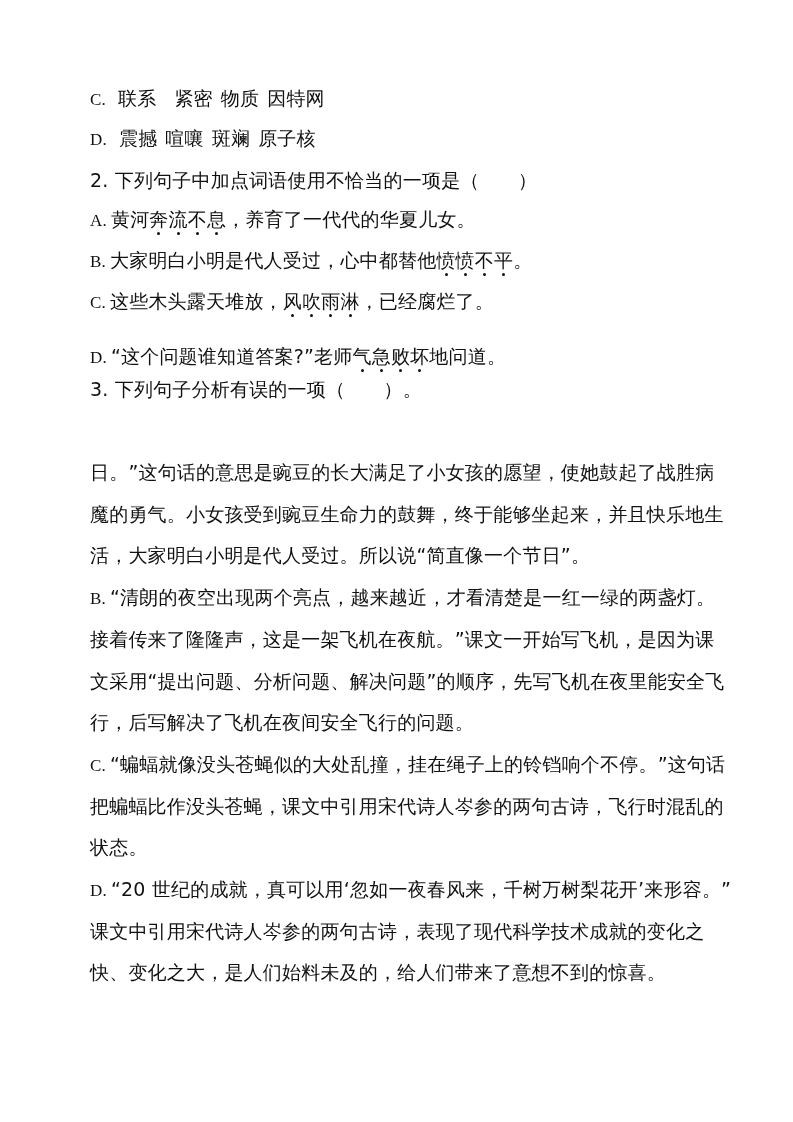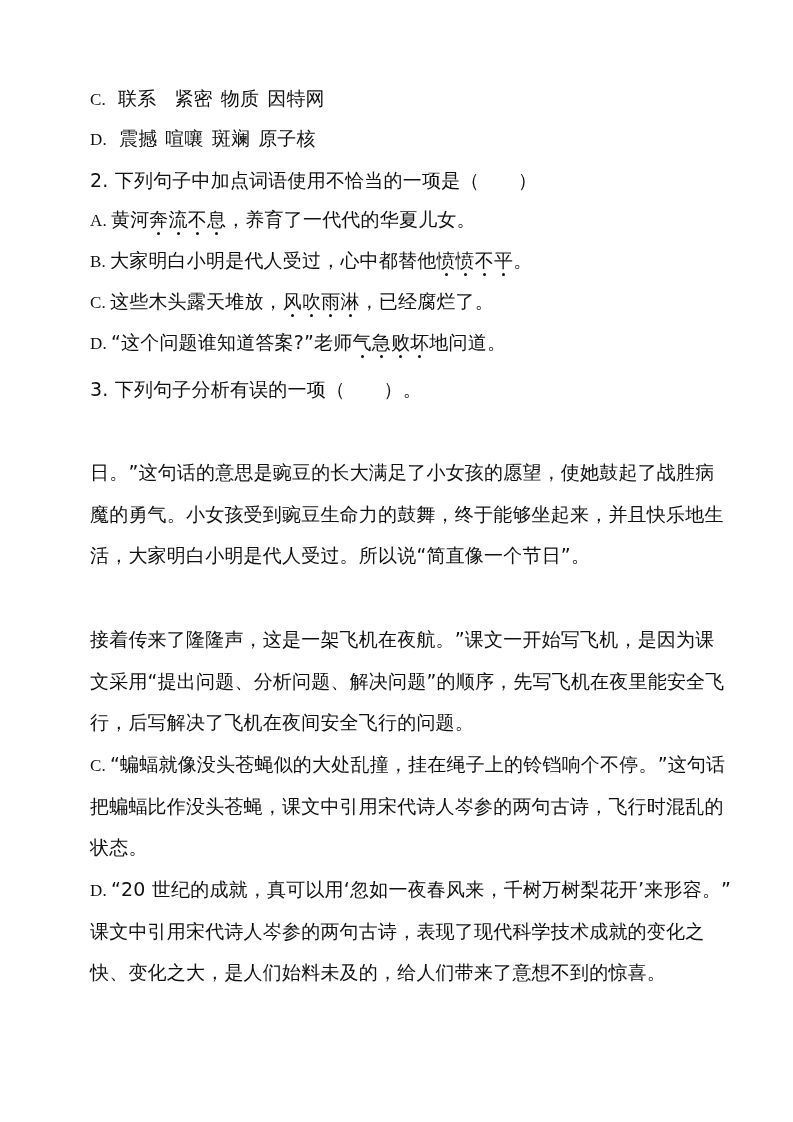--- a/index.html
+++ b/index.html
@@ -33,30 +33,31 @@
   </div>
 
   <div class="line" style="top:207px">
     <span class="label">A.</span><span>黄河</span><span class="em-wrap"><span class="em">奔</span><span class="em">流</span><span class="em">不</span><span class="em">息</span></span><span>，养育了一代代的华夏儿女。</span>
   </div>
 
   <div class="line" style="top:289px">
     <span class="label">C.</span><span>这些木头露天堆放，</span><span class="em-wrap"><span class="em">风</span><span class="em">吹</span><span class="em">雨</span><span class="em">淋</span></span><span>，已经腐烂了。</span>
   </div>
 
-  <div class="line" style="top:330px">
+  <div class="line" style="top:344px">
     <span class="label">D.</span><span>“这个问题谁知道答案?”老师</span><span class="em-wrap"><span class="em">气</span><span class="em">急</span><span class="em">败</span><span class="em">坏</span></span><span>地问道。</span>
   </div>
 
   <div class="line" style="top:377px">3. 下列句子分析有误的一项（　　）。</div>
 
   <div class="line" style="top:502px">魔的勇气。小女孩受到豌豆生命力的鼓舞，终于能够坐起来，并且快乐地生</div>
   <div class="line" style="top:460px">日。”这句话的意思是豌豆的长大满足了小女孩的愿望，使她鼓起了战胜病</div>
   <div class="line" style="top:543px">活，大家明白小明是代人受过。所以说“简直像一个节日”。</div>
 
+  <div class="line" style="top:585px"><span class="label">B.</span><span>“清朗的夜空出现两个亮点，越来越近，才看清楚是一红一绿的两盏灯。</span></div>
   <div class="line" style="top:627px">接着传来了隆隆声，这是一架飞机在夜航。”课文一开始写飞机，是因为课</div>
   <div class="line" style="top:669px">文采用“提出问题、分析问题、解决问题”的顺序，先写飞机在夜里能安全飞</div>
   <div class="line" style="top:710px">行，后写解决了飞机在夜间安全飞行的问题。</div>
 
   <div class="line" style="top:752px"><span class="label">C.</span><span>“蝙蝠就像没头苍蝇似的大处乱撞，挂在绳子上的铃铛响个不停。”这句话</span></div>
   <div class="line" style="top:794px">把蝙蝠比作没头苍蝇，课文中引用宋代诗人岑参的两句古诗，飞行时混乱的</div>
   <div class="line" style="top:835px">状态。</div>
 
   <div class="line" style="top:877px"><span class="label">D.</span><span>“20 世纪的成就，真可以用‘忽如一夜春风来，千树万树梨花开’来形容。”</span></div>
   <div class="line" style="top:919px">课文中引用宋代诗人岑参的两句古诗，表现了现代科学技术成就的变化之</div>

